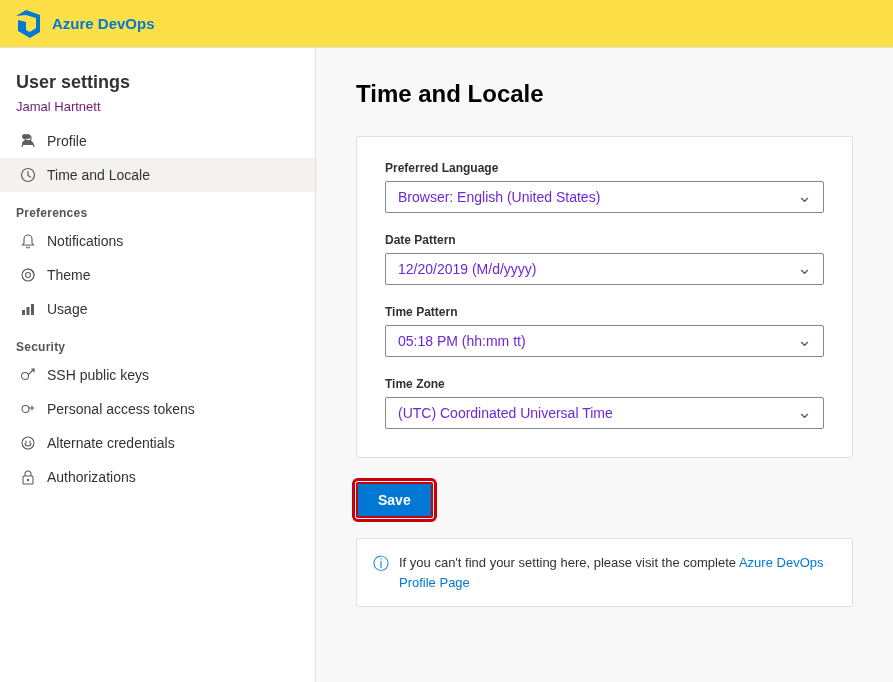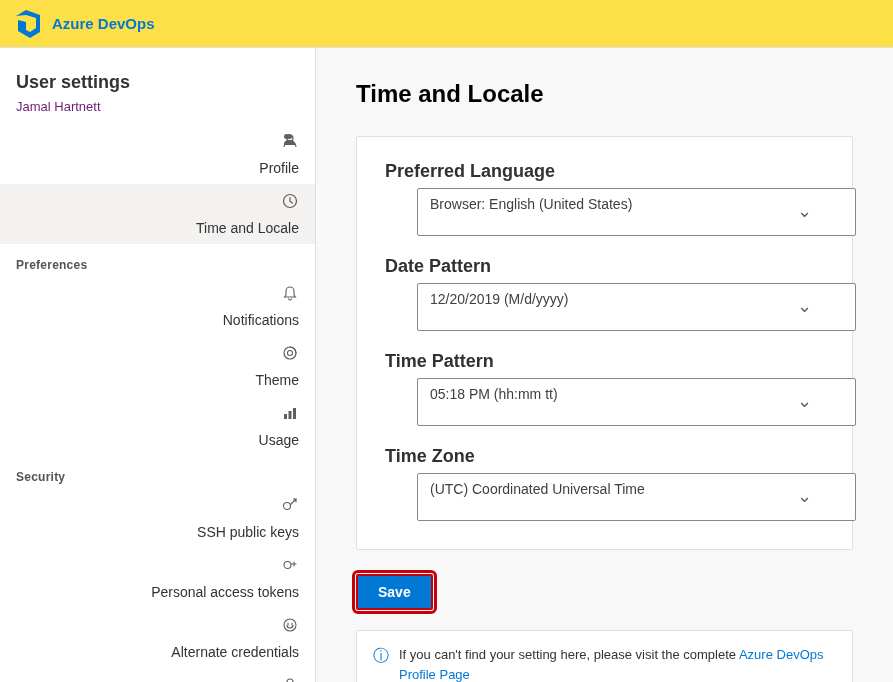--- a/index.html
+++ b/index.html
@@ -60,28 +60,27 @@
     .sidebar-section-label {
       font-size: 12px;
       font-weight: 700;
       color: #555;
       padding: 14px 16px 4px;
       text-transform: none;
       letter-spacing: 0.02em;
     }
     .sidebar-item {
       display: flex;
-      align-items: flex-end;
+      align-items: center;
       gap: 10px;
       padding: 8px 16px;
       cursor: pointer;
       color: #333;
       font-size: 14px;
       border-left: 3px solid transparent;
-      flex-direction: column;
     }
     .sidebar-item.active {
       background: #f3f2f1;
       border-left: 3px solid transparent;
     }
     .sidebar-item .item-icon {
       width: 18px;
       height: 18px;
       display: flex;
       align-items: center;
@@ -111,39 +110,38 @@
       padding: 24px 28px 28px;
       max-width: 560px;
     }
     .field-group {
       margin-bottom: 20px;
     }
     .field-group:last-child {
       margin-bottom: 0;
     }
     .field-label {
-      font-size: 18px;
+      font-size: 12px;
       font-weight: 600;
       color: #323130;
       margin-bottom: 6px;
     }
     .field-select {
       width: 100%;
-      padding: 7px 36px 23px 12px;
+      padding: 7px 36px 7px 12px;
       border: 1px solid #8a8886;
       border-radius: 2px;
       font-size: 14px;
-      color: #404040;
+      color: #6d28d9;
       background: #fff;
       appearance: none;
       -webkit-appearance: none;
       cursor: pointer;
       background-image: none;
       position: relative;
-      margin-left: 32px;
     }
     .select-wrapper {
       position: relative;
     }
     .select-wrapper::after {
       content: '⌄';
       position: absolute;
       right: 12px;
       top: 50%;
       transform: translateY(-55%);

